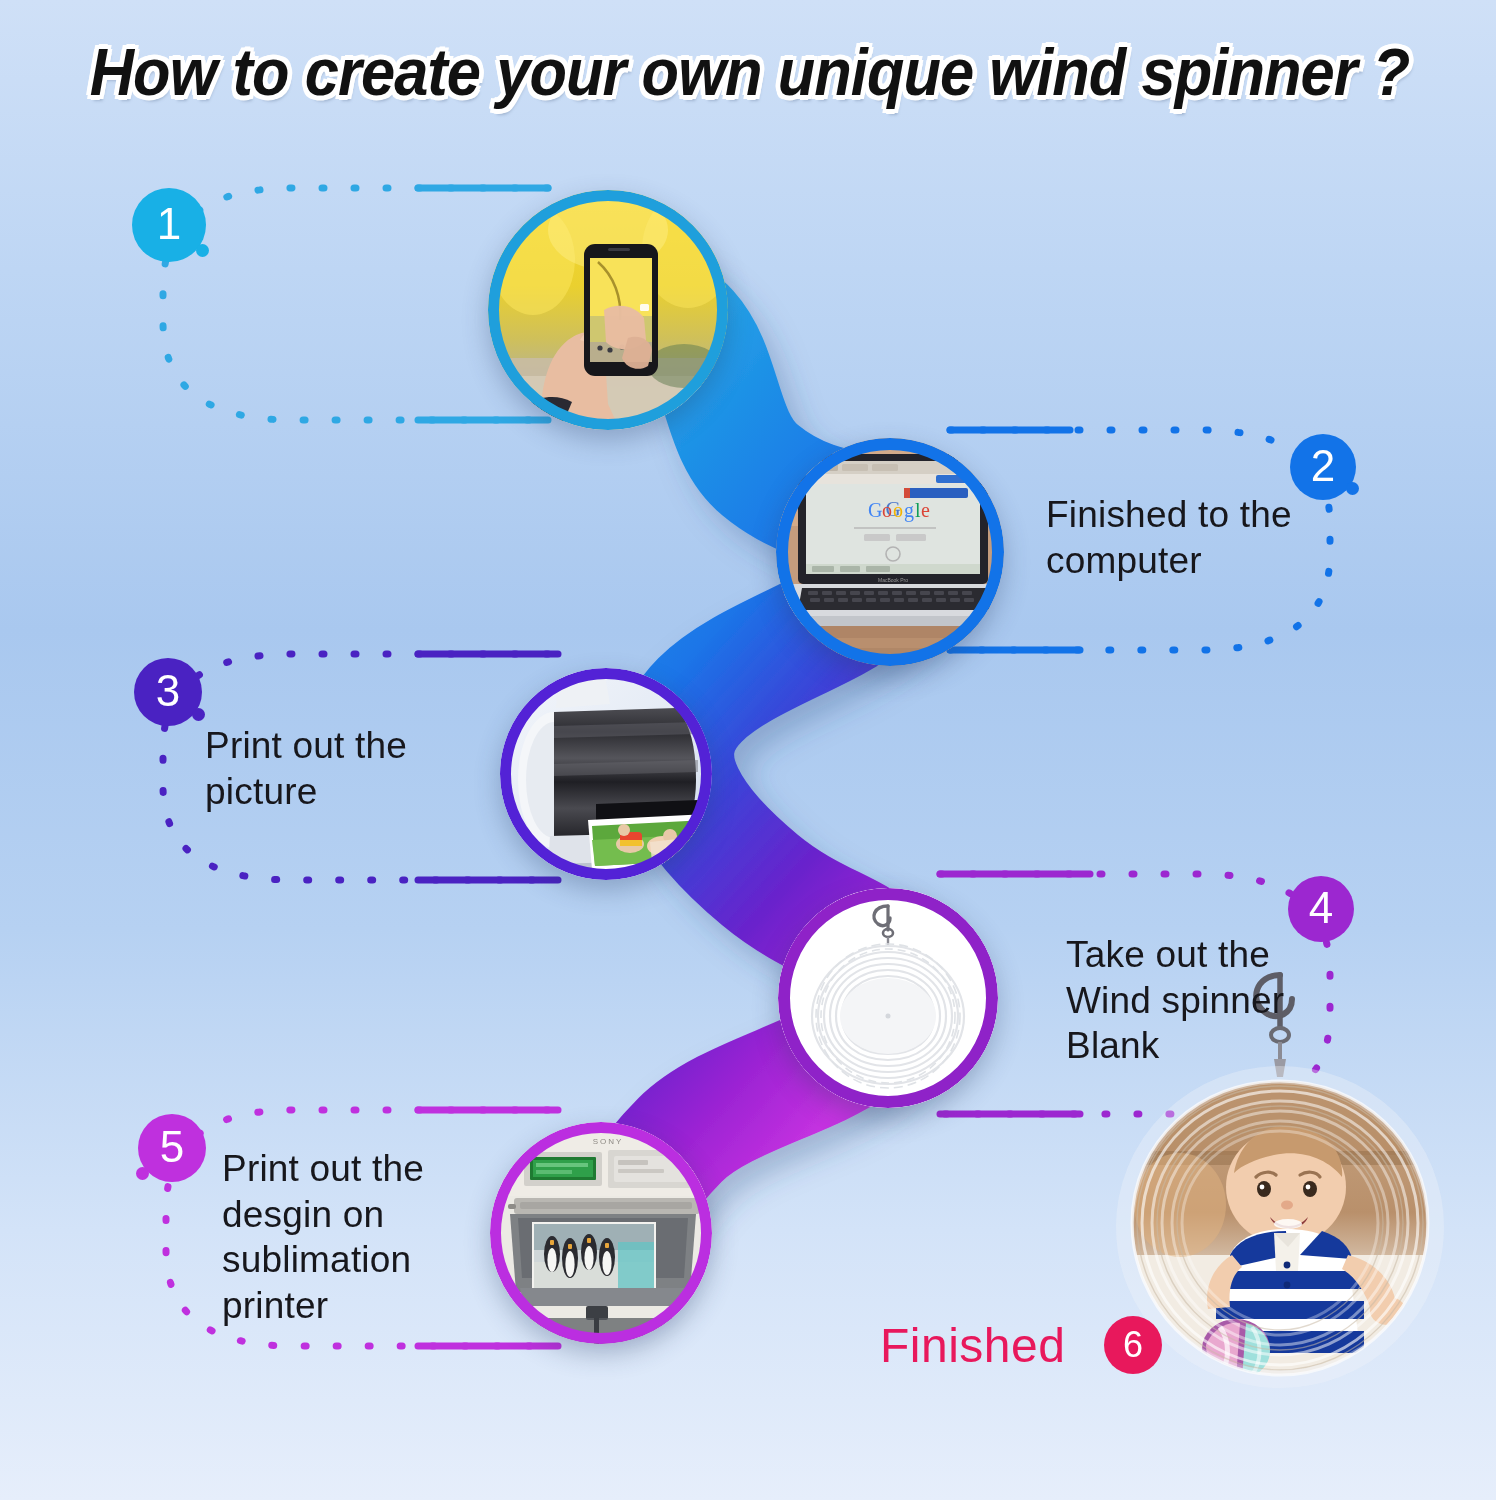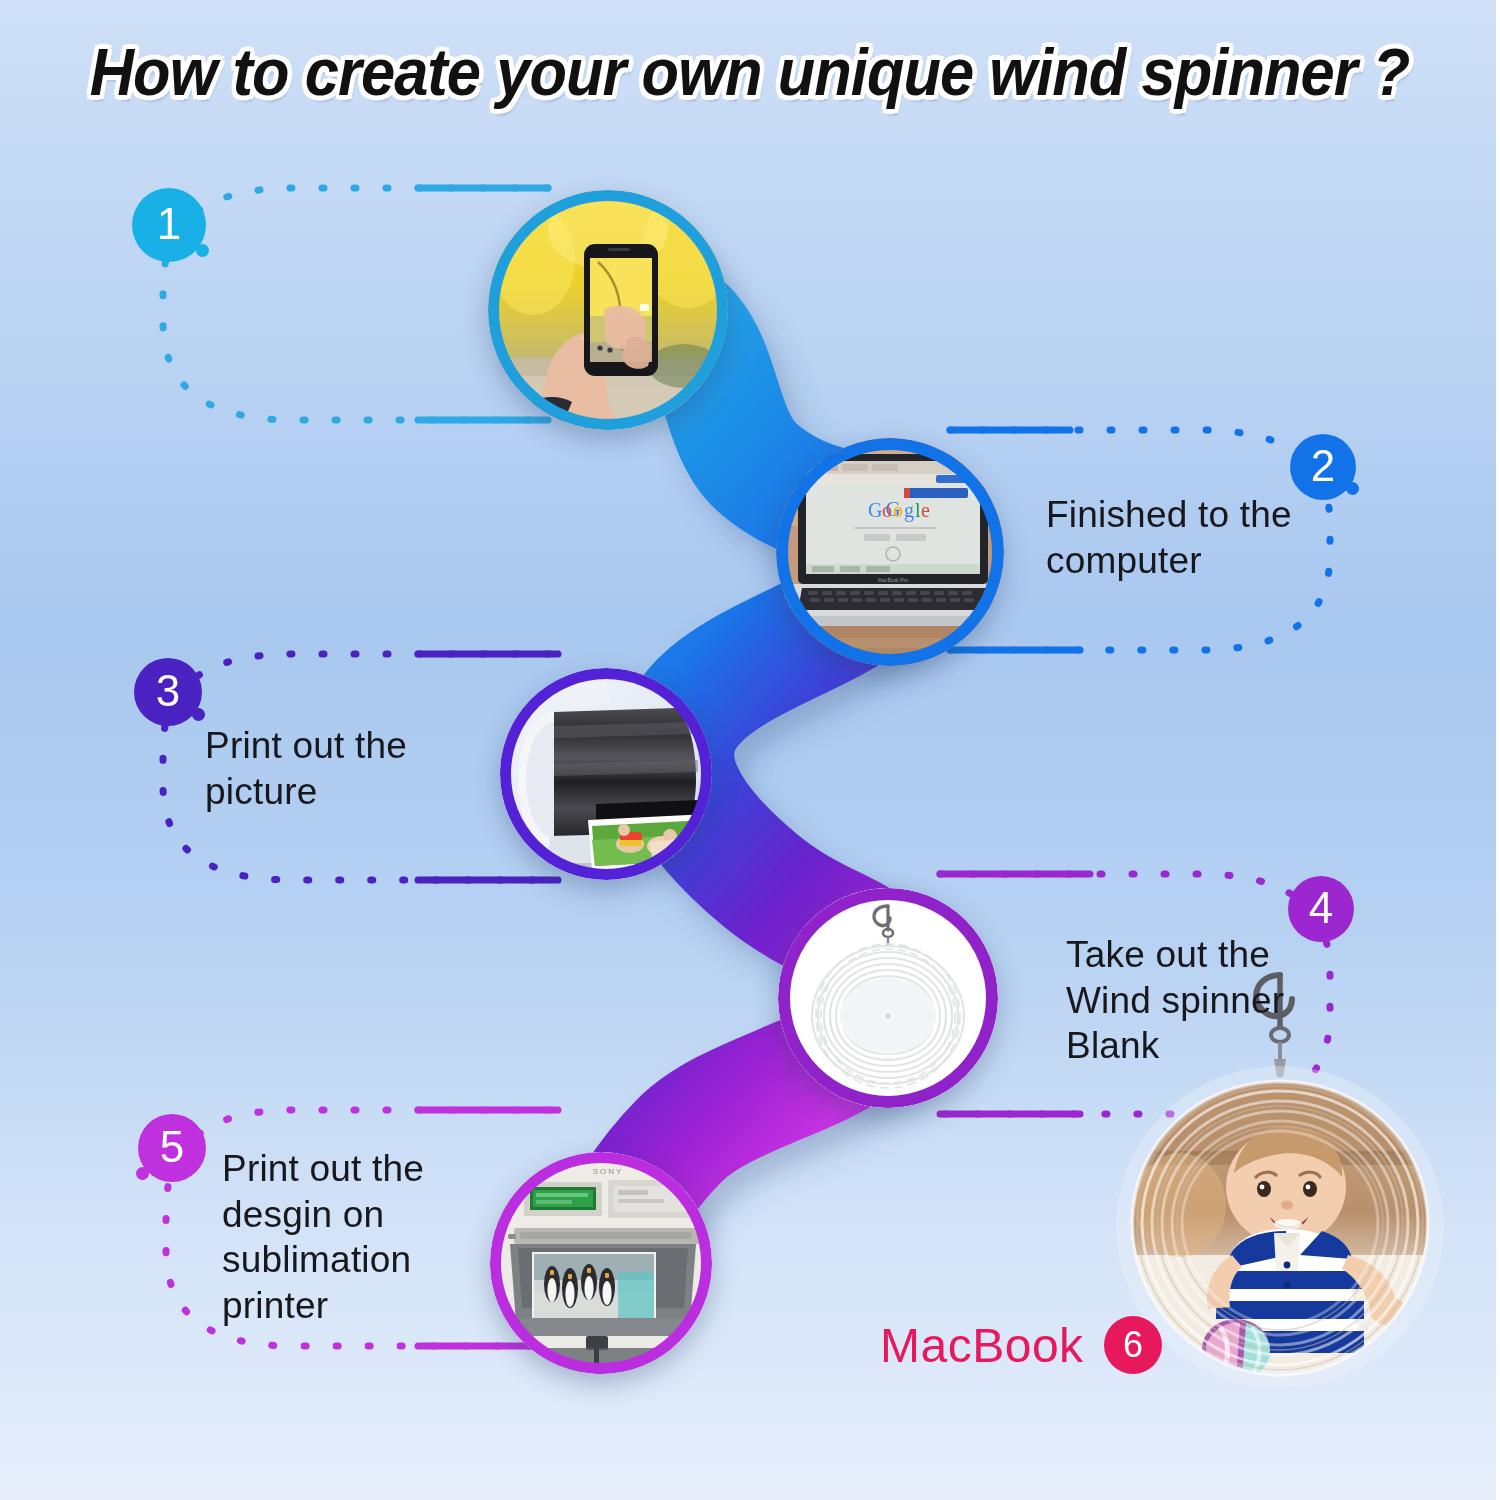--- a/index.html
+++ b/index.html
@@ -441,21 +441,21 @@
   </div>
 
   <div class="badge tail tail-bl" style="left:138px; top:1114px; width:68px; height:68px; background:#bf30de;">
     <span>5</span>
   </div>
   <div class="step-text" style="left:222px; top:1146px; width:340px;">Print out the
 desgin on
 sublimation
 printer</div>
 
-  <div class="photo-circle" style="left:490px; top:1152px; width:222px; height:222px;">
+  <div class="photo-circle" style="left:490px; top:1122px; width:222px; height:222px;">
     <div class="photo-inner">
       <svg width="222" height="222" viewBox="0 0 222 222">
         <rect width="222" height="222" fill="#eceae4"></rect>
 
         <rect x="0" y="0" width="222" height="74" fill="#efece6"></rect>
         <text x="118" y="22" font-family="Liberation Sans, sans-serif" font-size="8" letter-spacing="2" text-anchor="middle" fill="#8e8a84">SONY</text>
 
         <rect x="34" y="30" width="78" height="34" rx="2" fill="#d2d0cb"></rect>
         <rect x="40" y="35" width="66" height="23" rx="1" fill="#1f7a32"></rect>
         <rect x="43" y="38" width="60" height="17" fill="#2fa04a"></rect>
@@ -502,21 +502,21 @@
         <rect x="96" y="184" width="22" height="14" rx="2" fill="#3c3f44"></rect>
 
         <rect x="24" y="196" width="178" height="26" fill="#5a5d62" opacity=".75"></rect>
         <rect x="104" y="196" width="5" height="26" fill="#3a3d42"></rect>
         <rect x="94" y="212" width="26" height="4" fill="#3a3d42"></rect>
       </svg>
     </div>
     <div class="ring" style="border-width:11px; border-color:#bb2ee0;"></div>
   </div>
 
-  <div class="finished-label">MacBook</div>
+  <div class="finished-label">Finished</div>
   <div class="badge-6">
     <span>6</span>
   </div>
 
   <svg id="final-product" viewBox="0 0 440 470">
     <defs>
       <clipPath id="spinClip">
         <path d="M 220 126
                  C 300 126, 368 186, 368 268
                  C 368 350, 300 420, 220 420

